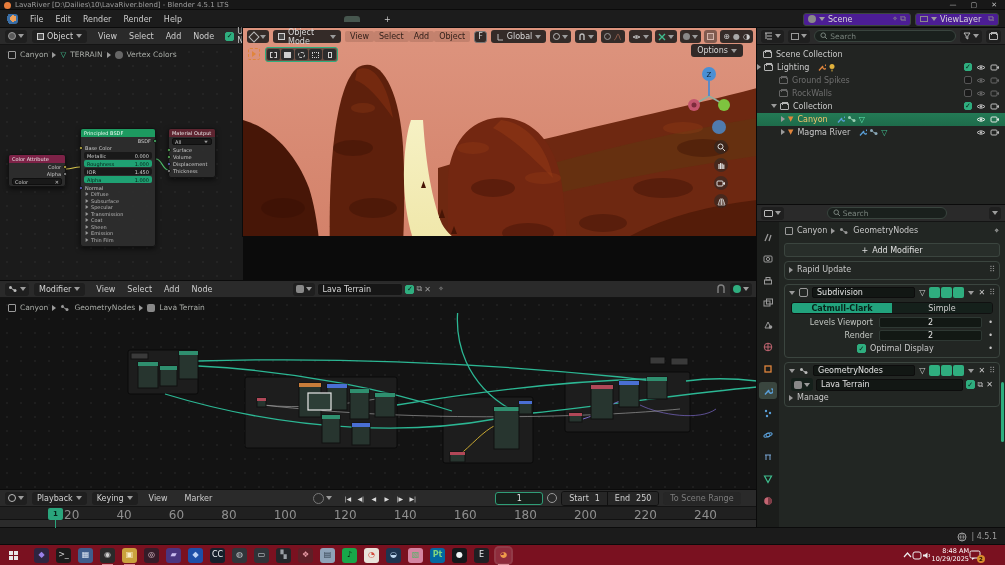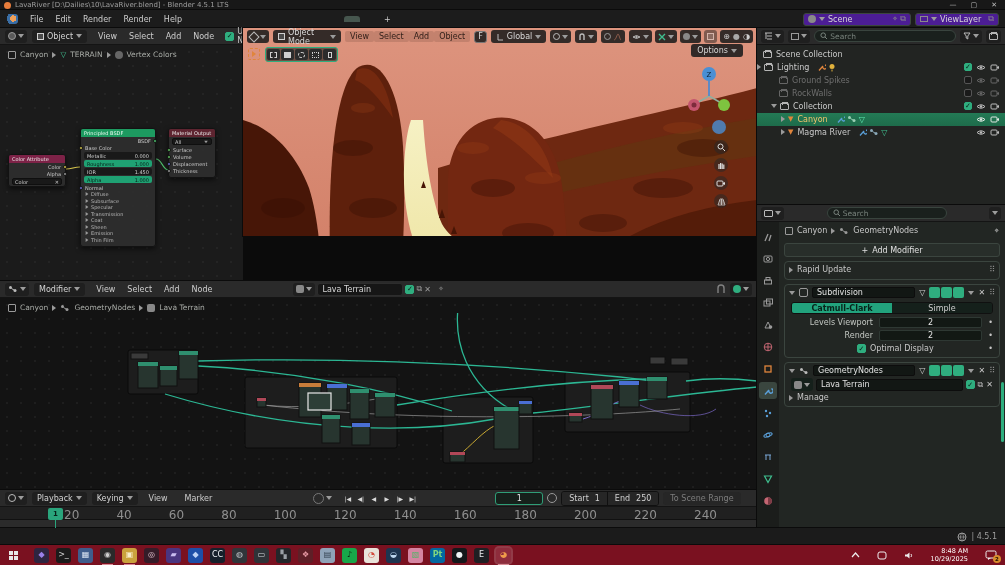--- a/index.html
+++ b/index.html
@@ -112,21 +112,21 @@
 .wing{display:grid;grid-template-columns:4px 4px;grid-gap:1px}
 .wing i{width:4px;height:4px;background:#e8e8e8;display:block}
 .tsearch{width:150px;height:16px;background:#8d2130;border:1px solid #a84856;display:flex;align-items:center;gap:4px;padding:0 5px;color:#e8cdd2;position:relative}
 .leaf{position:absolute;right:6px;top:3px;width:9px;height:5px;background:#e89a2c;border-radius:60% 0;transform:rotate(-20deg)}
 .leaf.l2{right:16px;top:6px;background:#c8b428;transform:rotate(15deg)}
 .apps{display:flex;gap:7px;margin-left:8px}
 .app{width:15px;height:15px;border-radius:2px;display:flex;align-items:center;justify-content:center;position:relative}
 .app .app-g{width:15px;height:15px;border-radius:3px;display:flex;align-items:center;justify-content:center;font-size:8px;line-height:1}
 .app.open::after{content:"";position:absolute;left:2px;bottom:-3px;right:2px;height:2px;background:#d98b94}
 .app.active .app-g{box-shadow:0 0 0 2px rgba(255,255,255,.18)}
-.tray{margin-left:auto;display:flex;align-items:center;gap:17px;padding-right:8px}
+.tray{margin-left:auto;display:flex;align-items:center;gap:0;padding-right:24px}
 .clock{text-align:right;font-size:6.5px;line-height:1.3;color:#fff}
 .badge{position:relative}
 .badge b{position:absolute;right:-4px;bottom:-3px;background:#d88b2c;color:#201000;border-radius:50%;width:8px;height:8px;font-size:5.5px;display:flex;align-items:center;justify-content:center}
 svg{display:block}
 </style>
 </head>
 <body>
 
 <div id="titlebar" class="reg">
   <span class="logo"></span>

